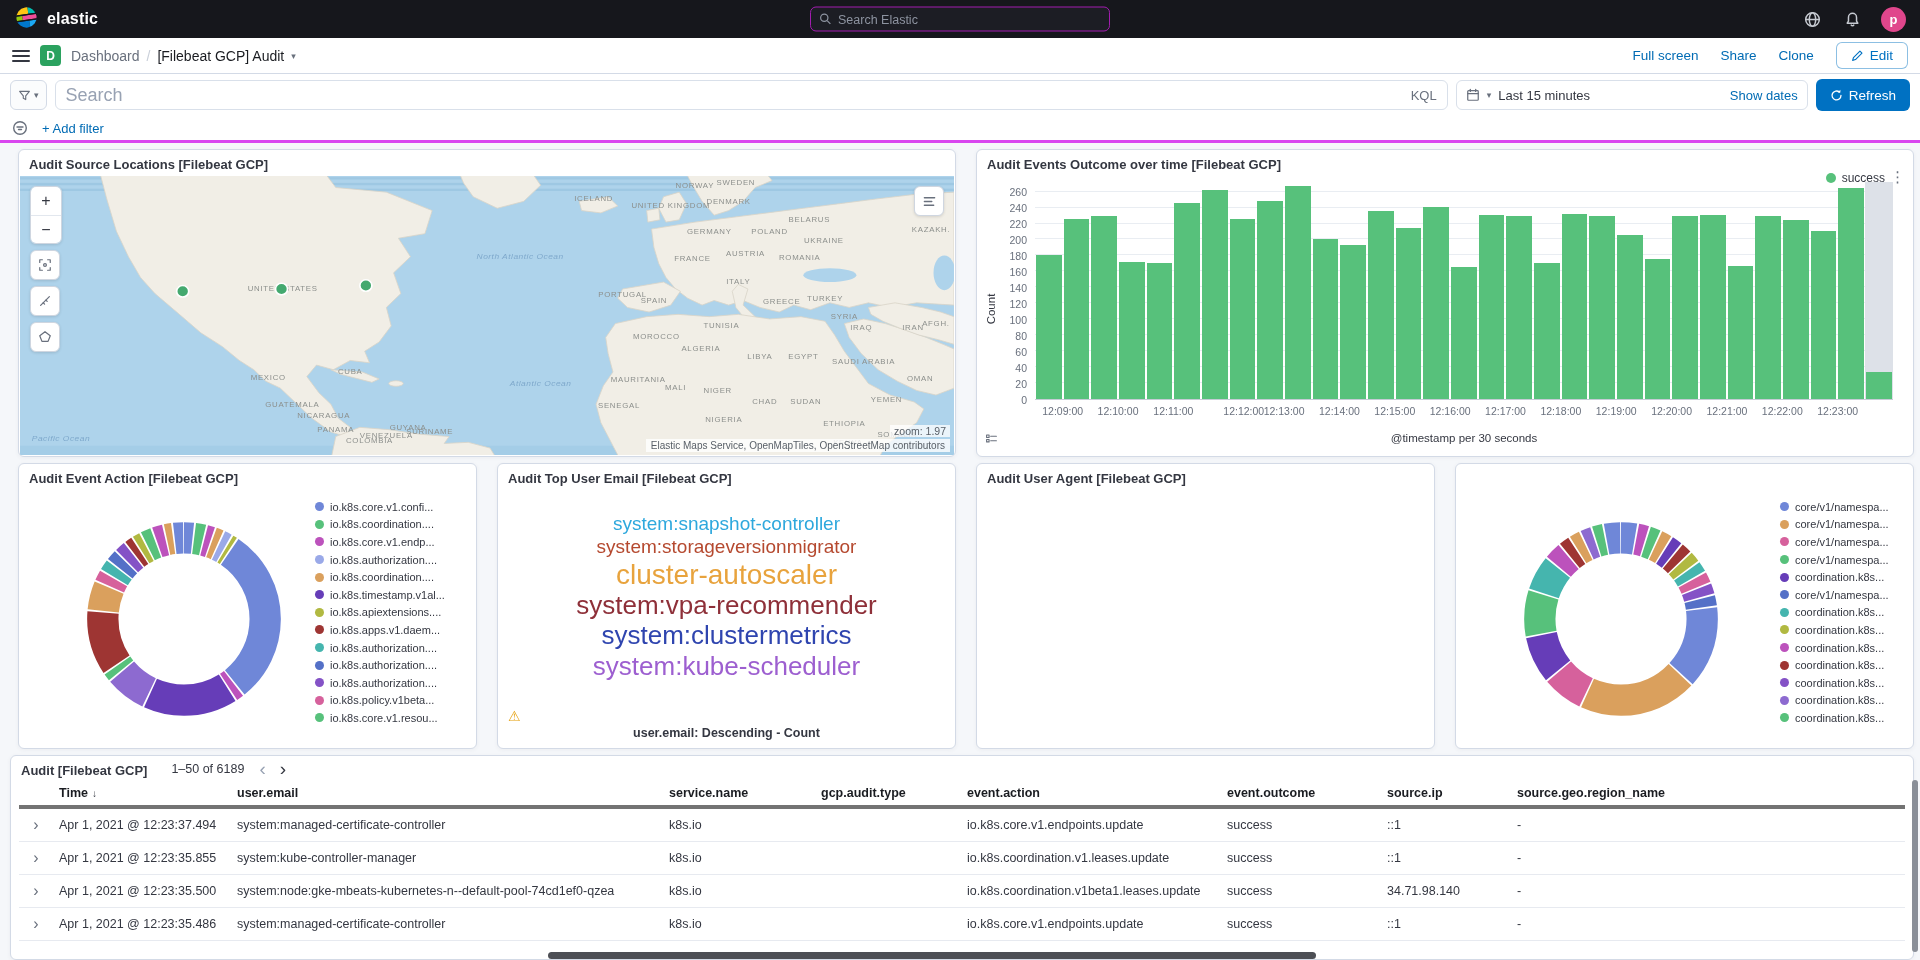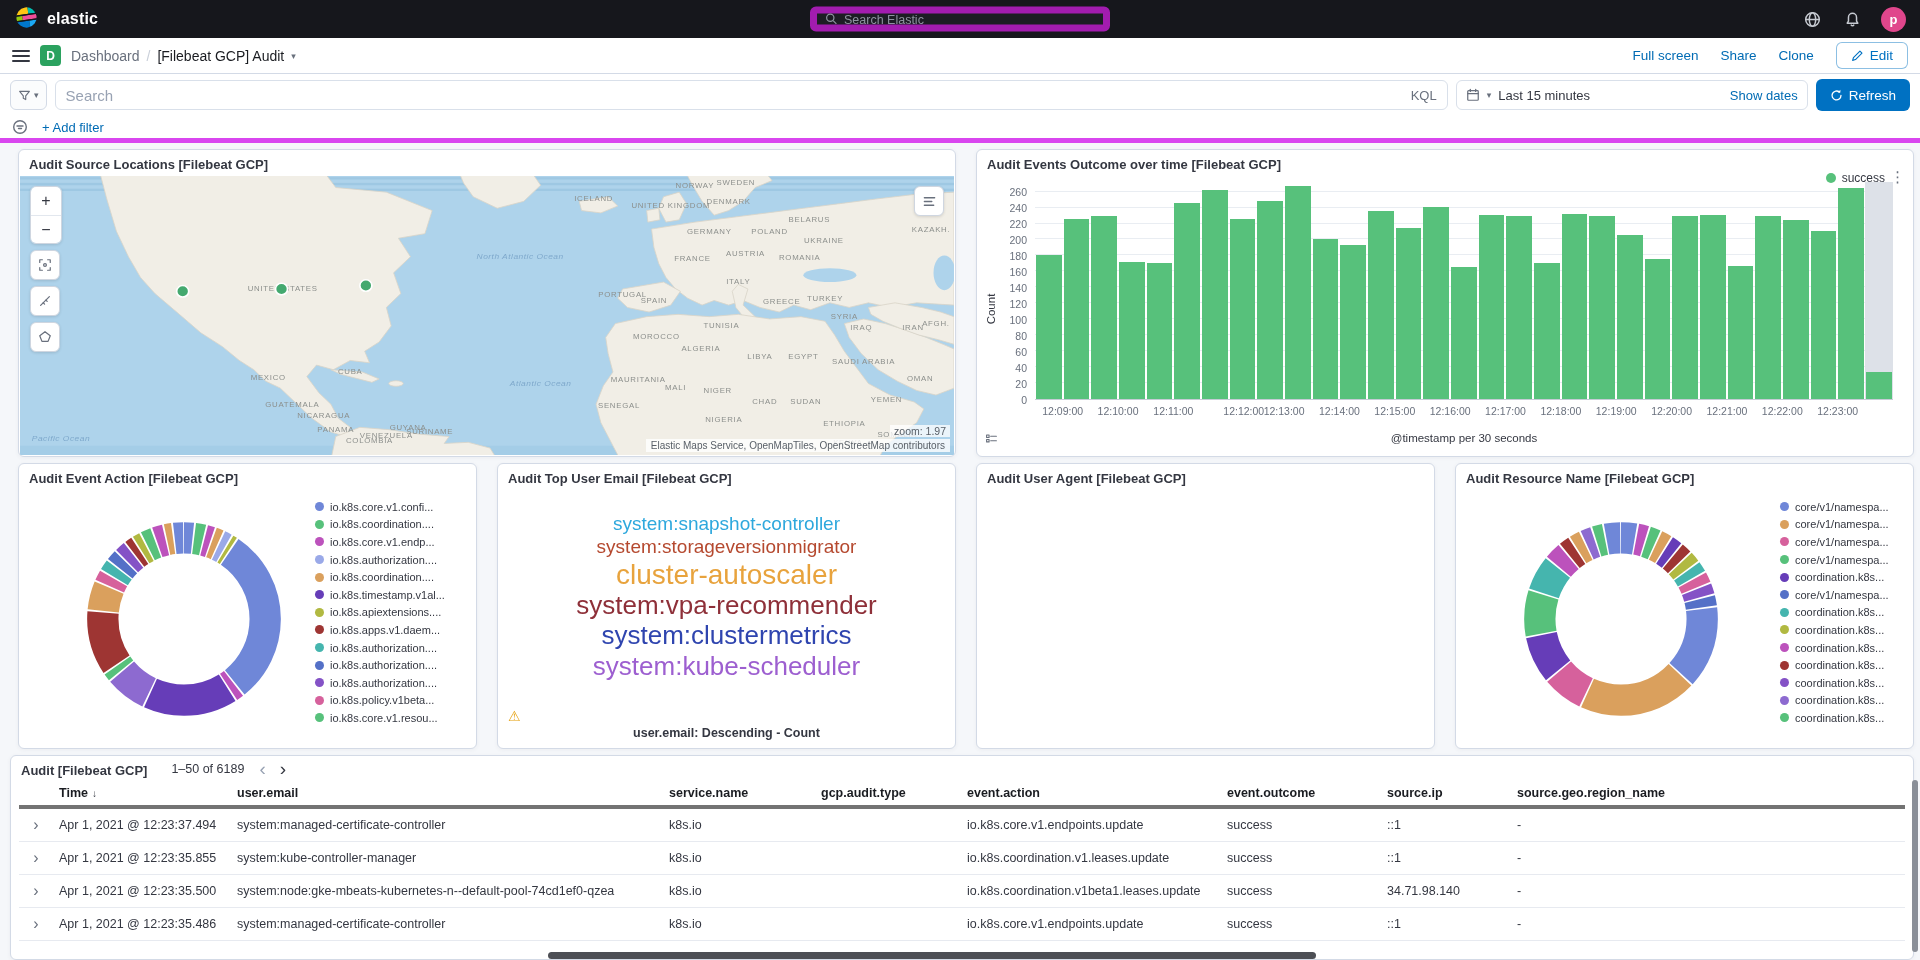--- a/index.html
+++ b/index.html
@@ -6,21 +6,21 @@
   html,body{width:1920px;height:960px;overflow:hidden;}
   body{font-family:"Liberation Sans",sans-serif;background:#f5f7fa;color:#343741;}
   button{font-family:inherit;background:none;border:none;cursor:pointer;}
   ul{list-style:none;}
 
   
   .top-header{height:38px;background:#16171c;display:flex;align-items:center;padding:0 14px;position:relative;}
   .brand{display:flex;align-items:center;gap:8px;}
   .brand-text{color:#fff;font-size:16px;font-weight:600;letter-spacing:.2px;}
   .global-search{position:absolute;left:50%;top:50%;transform:translate(-50%,-50%);width:300px;height:25px;
-    background:#1c1d24;border:7px solid #a21caf;border-radius:6px;display:flex;align-items:center;padding:0 8px;gap:6px;}
+    background:#1c1d24;border:1px solid #a21caf;border-radius:6px;display:flex;align-items:center;padding:0 8px;gap:6px;}
   .global-search input{flex:1;background:transparent;border:none;outline:none;color:#aeb4bf;font-size:12.5px;}
   .global-search input::placeholder{color:#8d93a0;}
   .header-right{margin-left:auto;display:flex;align-items:center;gap:18px;}
   .hdr-icon{display:flex;align-items:center;justify-content:center;width:22px;height:22px;}
   .avatar{width:25px;height:25px;border-radius:50%;background:#e0468c;color:#fff;font-size:13px;font-weight:600;
     display:flex;align-items:center;justify-content:center;}
 
   
   .nav-bar{height:36px;background:#fff;border-bottom:1px solid #d3dae6;display:flex;align-items:center;padding:0 12px;gap:10px;}
   .hamburger{display:flex;flex-direction:column;gap:3px;width:18px;}
@@ -34,31 +34,31 @@
   .caret{color:#69707d;font-size:9px;}
   .nav-right{margin-left:auto;display:flex;align-items:center;gap:22px;}
   .nav-link{color:#006bb4;font-size:13.5px;}
   .edit-btn{display:flex;align-items:center;gap:6px;color:#0071c2;font-size:13.5px;font-weight:500;
     border:1px solid rgba(0,113,194,.45);border-radius:6px;padding:5px 14px;background:#fff;}
 
   
   .query-bar{height:42px;background:#fff;display:flex;align-items:center;padding:0 10px;gap:8px;}
   .sq-btn{display:flex;align-items:center;gap:3px;height:30px;padding:0 7px;border:1px solid #d3dae6;border-radius:6px;background:#fbfcfd;}
   .query-input{flex:1;height:30px;border:1px solid #d9e0ea;border-radius:6px;background:#fff;display:flex;align-items:center;padding:0 10px;}
-  .query-input input{flex:1;border:none;outline:none;font-size:15px;color:#c2410c;background:transparent;}
+  .query-input input{flex:1;border:none;outline:none;font-size:18px;color:#c2410c;background:transparent;}
   .query-input input::placeholder{color:#98a2b3;}
   .kql{color:#69707d;font-size:13px;padding-left:8px;}
   .date-box{display:flex;align-items:center;height:30px;border:1px solid #d9e0ea;border-radius:6px;background:#fff;padding:0 9px;gap:7px;width:352px;}
   .date-text{font-size:13px;color:#343741;white-space:nowrap;}
   .show-dates{margin-left:auto;color:#006bb4;font-size:13px;white-space:nowrap;}
   .refresh-btn{display:flex;align-items:center;gap:6px;background:#0071c2;color:#fff;font-size:13.5px;font-weight:500;
     height:32px;padding:0 14px;border-radius:6px;}
 
   
-  .filter-bar{height:27px;background:#fff;border-bottom:5px solid #d946ef;display:flex;align-items:center;padding:0 12px;gap:14px;}
+  .filter-bar{height:27px;background:#fff;border-bottom:3px solid #d946ef;display:flex;align-items:center;padding:0 12px;gap:14px;}
   .add-filter{color:#006bb4;font-size:13px;}
 
   
   .content{padding:6px 6px 0 10px;display:flex;flex-direction:column;gap:6px;height:817px;}
   .row{display:flex;gap:20px;padding-left:8px;}
   .row1{height:308px;}
   .row2{height:286px;}
   .panel{background:#fff;border:1px solid #d3dae6;border-radius:6px;position:relative;overflow:hidden;
     box-shadow:0 1px 4px rgba(60,70,85,.06);}
   .panel-title{font-size:13px;font-weight:700;color:#343741;padding:7px 10px 3px;white-space:nowrap;overflow:hidden;}
@@ -657,21 +657,20 @@
         </div>
       <span class="warn-icon">⚠</span>
       <div class="tag-footer">user.email: Descending - Count</div>
     </section>
 
     <section class="panel panel-ua">
       <h3 class="panel-title">Audit User Agent [Filebeat GCP]</h3>
     </section>
 
     <section class="panel panel-resource">
-      <h3 class="panel-title">Audit Resource Name [Filebeat GCP]</h3>
       <div class="donut-body">
         <svg class="donut" viewBox="0 0 200 200">
             <circle cx="100" cy="100" r="70" fill="none" stroke="#6f87d8" stroke-width="27" stroke-dasharray="11.794689145077129 428.0282823574939" stroke-dashoffset="0" transform="rotate(-90 100 100)"></circle>
             <circle cx="100" cy="100" r="70" fill="none" stroke="#bc52bc" stroke-width="27" stroke-dasharray="7.39645943005142 432.4265120725196" stroke-dashoffset="-13.19468914507713" transform="rotate(-90 100 100)"></circle>
             <circle cx="100" cy="100" r="70" fill="none" stroke="#57c17b" stroke-width="27" stroke-dasharray="7.39645943005142 432.4265120725196" stroke-dashoffset="-21.99114857512855" transform="rotate(-90 100 100)"></circle>
             <circle cx="100" cy="100" r="70" fill="none" stroke="#daa05d" stroke-width="27" stroke-dasharray="7.39645943005142 432.4265120725196" stroke-dashoffset="-30.78760800517997" transform="rotate(-90 100 100)"></circle>
             <circle cx="100" cy="100" r="70" fill="none" stroke="#663db8" stroke-width="27" stroke-dasharray="7.39645943005142 432.4265120725196" stroke-dashoffset="-39.58406743523139" transform="rotate(-90 100 100)"></circle>
             <circle cx="100" cy="100" r="70" fill="none" stroke="#9e3533" stroke-width="27" stroke-dasharray="7.39645943005142 432.4265120725196" stroke-dashoffset="-48.38052686528281" transform="rotate(-90 100 100)"></circle>
             <circle cx="100" cy="100" r="70" fill="none" stroke="#b1b941" stroke-width="27" stroke-dasharray="7.39645943005142 432.4265120725196" stroke-dashoffset="-57.17698629533423" transform="rotate(-90 100 100)"></circle>
             <circle cx="100" cy="100" r="70" fill="none" stroke="#45b5ae" stroke-width="27" stroke-dasharray="7.39645943005142 432.4265120725196" stroke-dashoffset="-65.97344572538566" transform="rotate(-90 100 100)"></circle>

